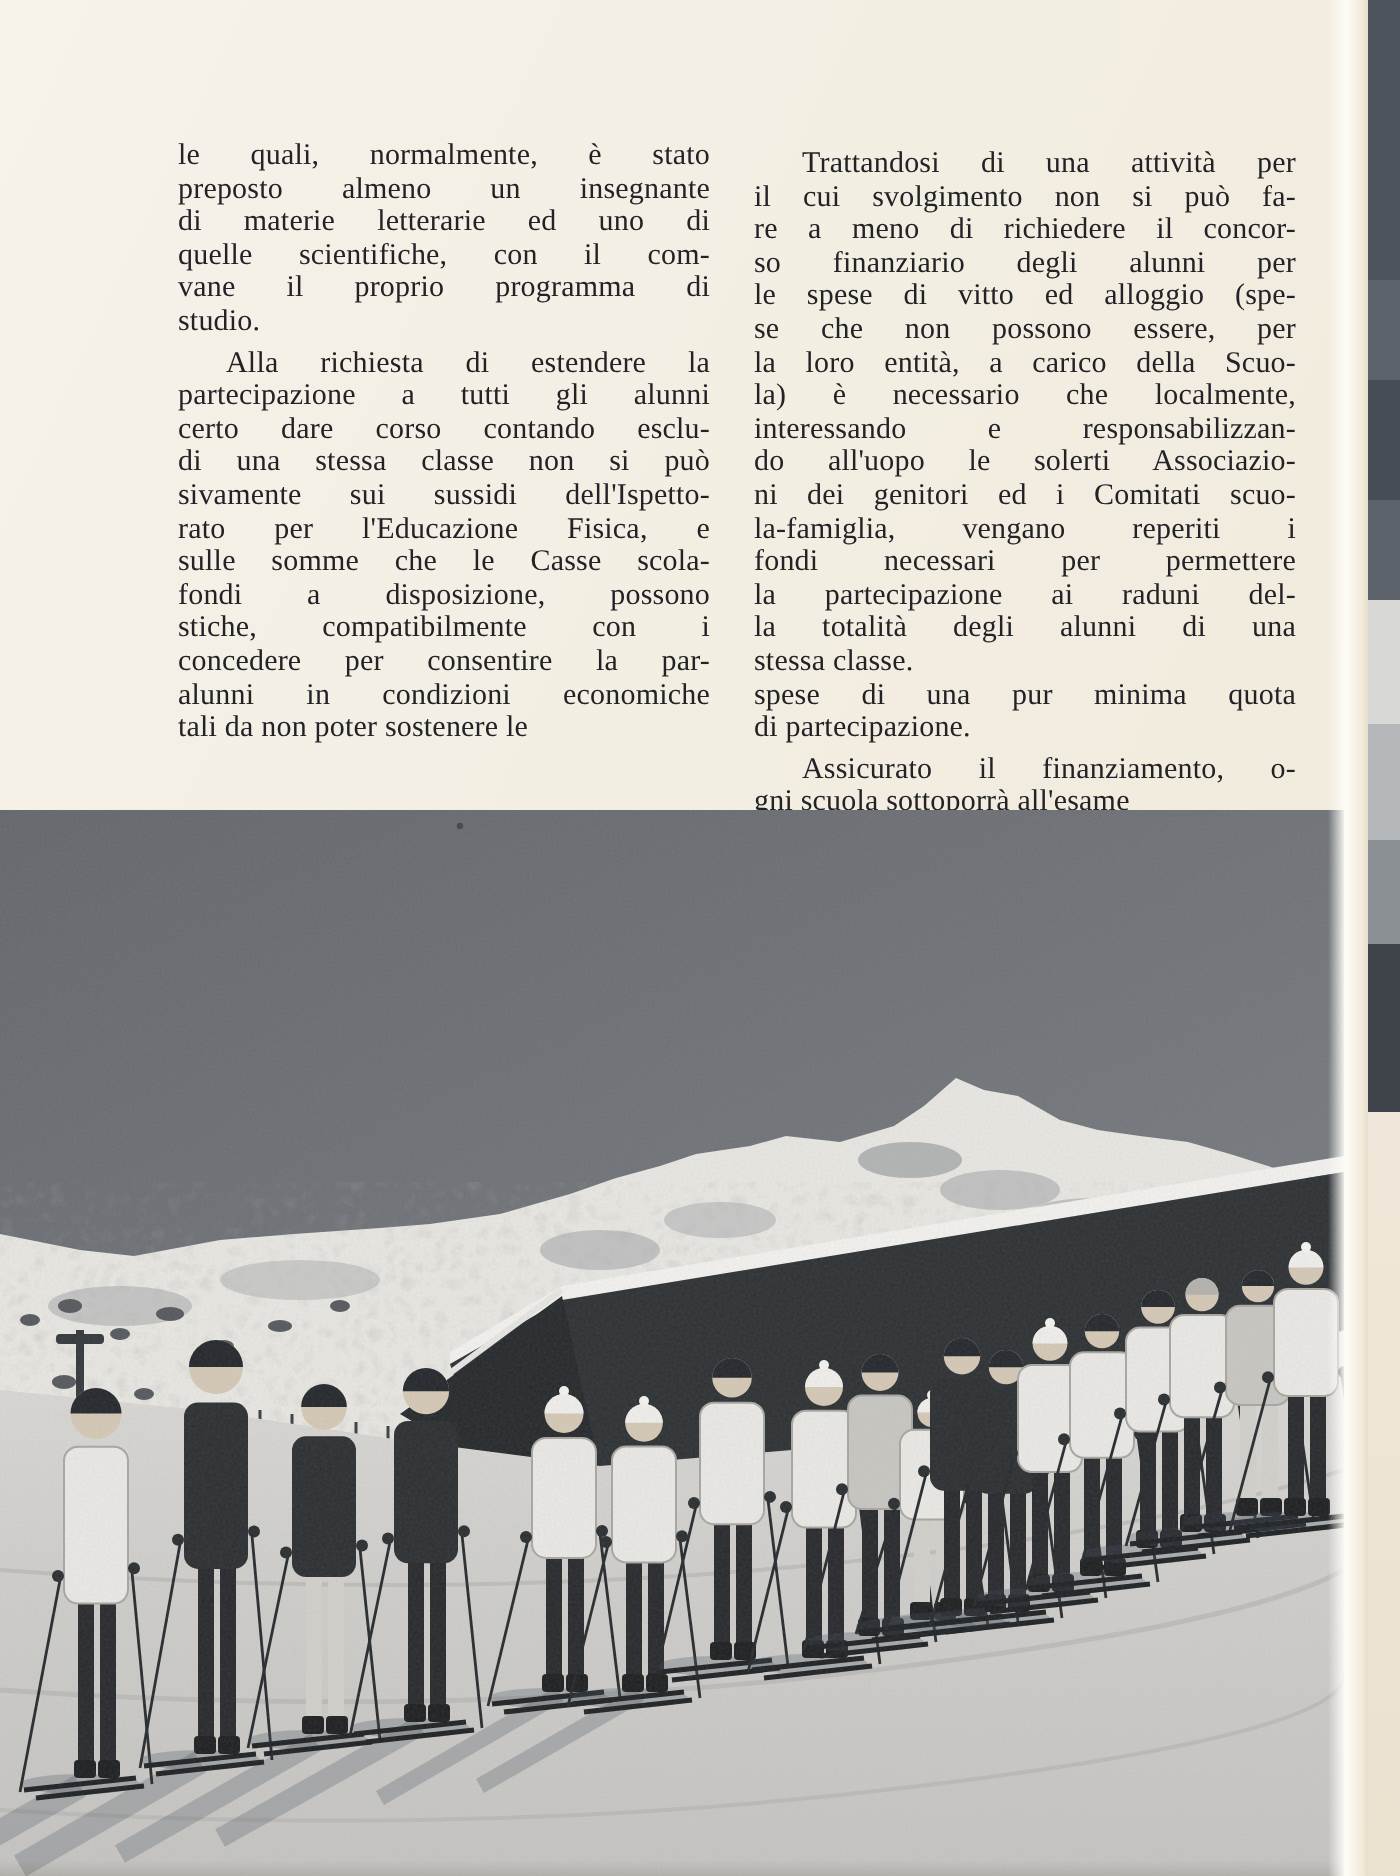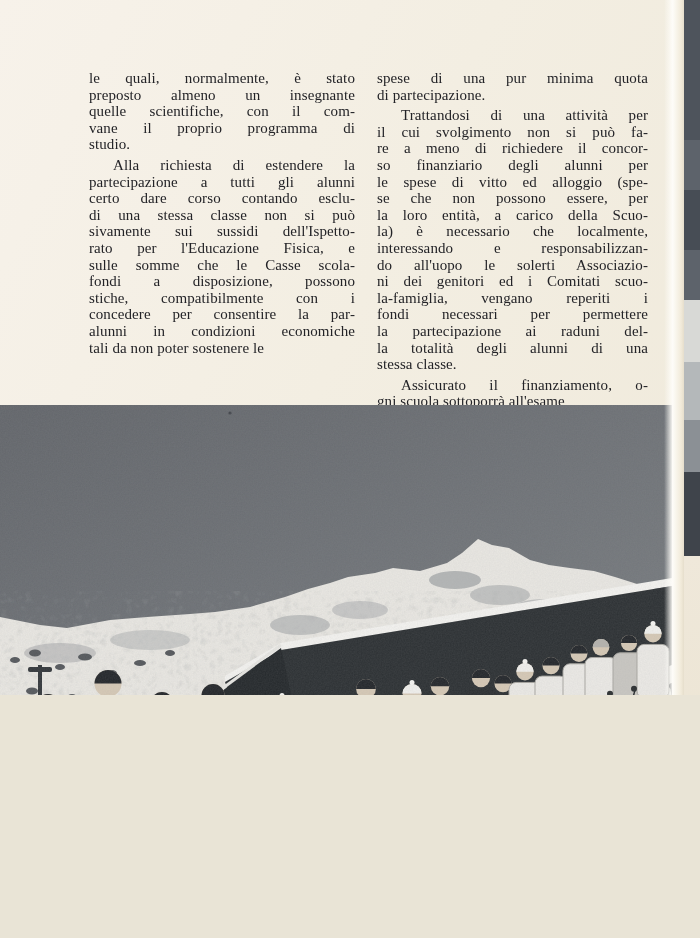--- a/index.html
+++ b/index.html
@@ -1,17 +1,17 @@
 <!DOCTYPE html>
 <html><head>
 <meta charset="utf-8">
 <style>
   html,body{margin:0;padding:0;}
   body{width:700px;height:938px;overflow:hidden;background:#e9e4d6;}
-  .scan{position:relative;width:700px;height:695px;overflow:hidden;
+  .scan{position:relative;width:700px;height:938px;overflow:hidden;
         font-family:"Liberation Serif","DejaVu Serif",serif;}
   .page{position:absolute;left:0;top:0;width:672px;height:938px;
         background:linear-gradient(115deg,#f7f2ea 0%,#f3eee2 45%,#efe9da 100%);}
   .col{position:absolute;top:70px;color:#232327;font-size:15px;line-height:16.6px;
        letter-spacing:.1px;}
   .col-left{left:89px;width:266px;}
   .col-right{left:377px;width:271px;}
   .para{margin:0;}
   .para.indented{margin-top:4px;}
   .line{text-align:justify;text-align-last:justify;height:16.6px;overflow:hidden;}
@@ -38,61 +38,62 @@
 </head>
 <body>
 
 <div class="scan">
   <div class="page"></div>
 
   <div class="col col-left" id="col-left">
       <div class="para">
         <div class="line">le quali, normalmente, è stato</div>
         <div class="line">preposto almeno un insegnante</div>
+        <div class="line">di materie letterarie ed uno di</div>
         <div class="line">quelle scientifiche, con il com-</div>
         <div class="line">vane il proprio programma di</div>
         <div class="line last">studio.</div>
       </div>
       <div class="para indented">
         <div class="line first-indent">Alla richiesta di estendere la</div>
         <div class="line">partecipazione a tutti gli alunni</div>
         <div class="line">certo dare corso contando esclu-</div>
         <div class="line">di una stessa classe non si può</div>
         <div class="line">sivamente sui sussidi dell'Ispetto-</div>
         <div class="line">rato per l'Educazione Fisica, e</div>
         <div class="line">sulle somme che le Casse scola-</div>
         <div class="line">fondi a disposizione, possono</div>
         <div class="line">stiche, compatibilmente con i</div>
         <div class="line">concedere per consentire la par-</div>
         <div class="line">alunni in condizioni economiche</div>
         <div class="line last">tali da non poter sostenere le</div>
       </div>
     </div>
   <div class="col col-right" id="col-right">
-      <div class="para">
-        <div class="line">spese di una pur minima quota</div>
-        <div class="line last">di partecipazione.</div>
-      </div>
       <div class="para indented">
         <div class="line first-indent">Trattandosi di una attività per</div>
         <div class="line">il cui svolgimento non si può fa-</div>
         <div class="line">re a meno di richiedere il concor-</div>
         <div class="line">so finanziario degli alunni per</div>
         <div class="line">le spese di vitto ed alloggio (spe-</div>
         <div class="line">se che non possono essere, per</div>
         <div class="line">la loro entità, a carico della Scuo-</div>
         <div class="line">la) è necessario che localmente,</div>
         <div class="line">interessando e responsabilizzan-</div>
         <div class="line">do all'uopo le solerti Associazio-</div>
         <div class="line">ni dei genitori ed i Comitati scuo-</div>
         <div class="line">la-famiglia, vengano reperiti i</div>
         <div class="line">fondi necessari per permettere</div>
         <div class="line">la partecipazione ai raduni del-</div>
         <div class="line">la totalità degli alunni di una</div>
         <div class="line last">stessa classe.</div>
+      </div>
+      <div class="para">
+        <div class="line">spese di una pur minima quota</div>
+        <div class="line last">di partecipazione.</div>
       </div>
       <div class="para indented">
         <div class="line first-indent">Assicurato il finanziamento, o-</div>
         <div class="line last">gni scuola sottoporrà all'esame</div>
       </div>
     </div>
 
   <div class="photo" role="img" aria-label="Fila di studenti sciatori sulla neve davanti a uno chalet, montagne innevate sullo sfondo">
     <svg width="672" height="533" viewBox="0 0 672 533" preserveAspectRatio="none" xmlns="http://www.w3.org/2000/svg">
       <defs>

